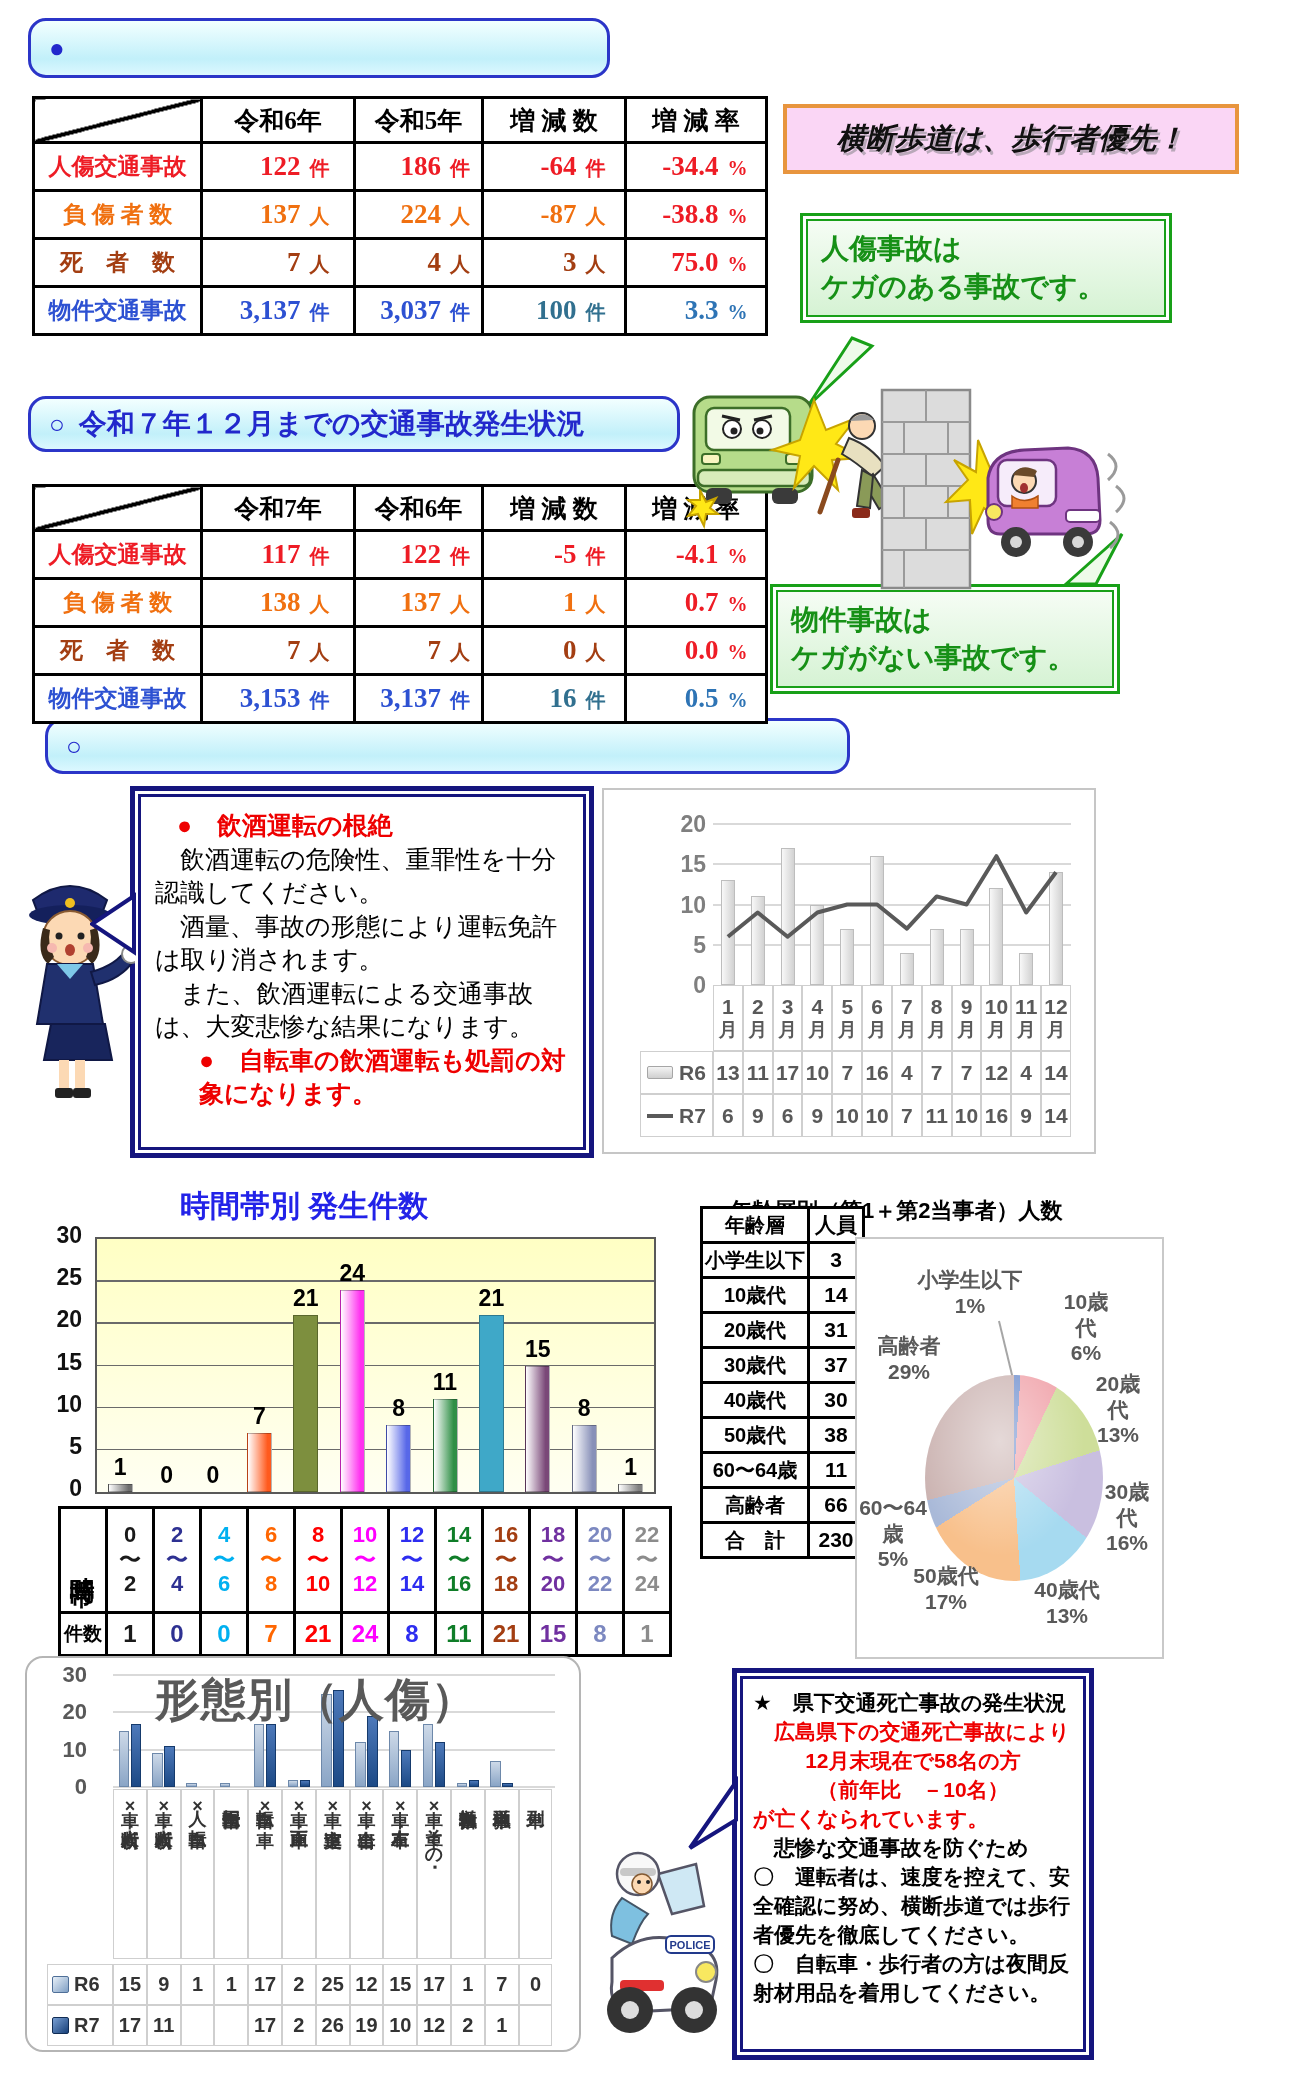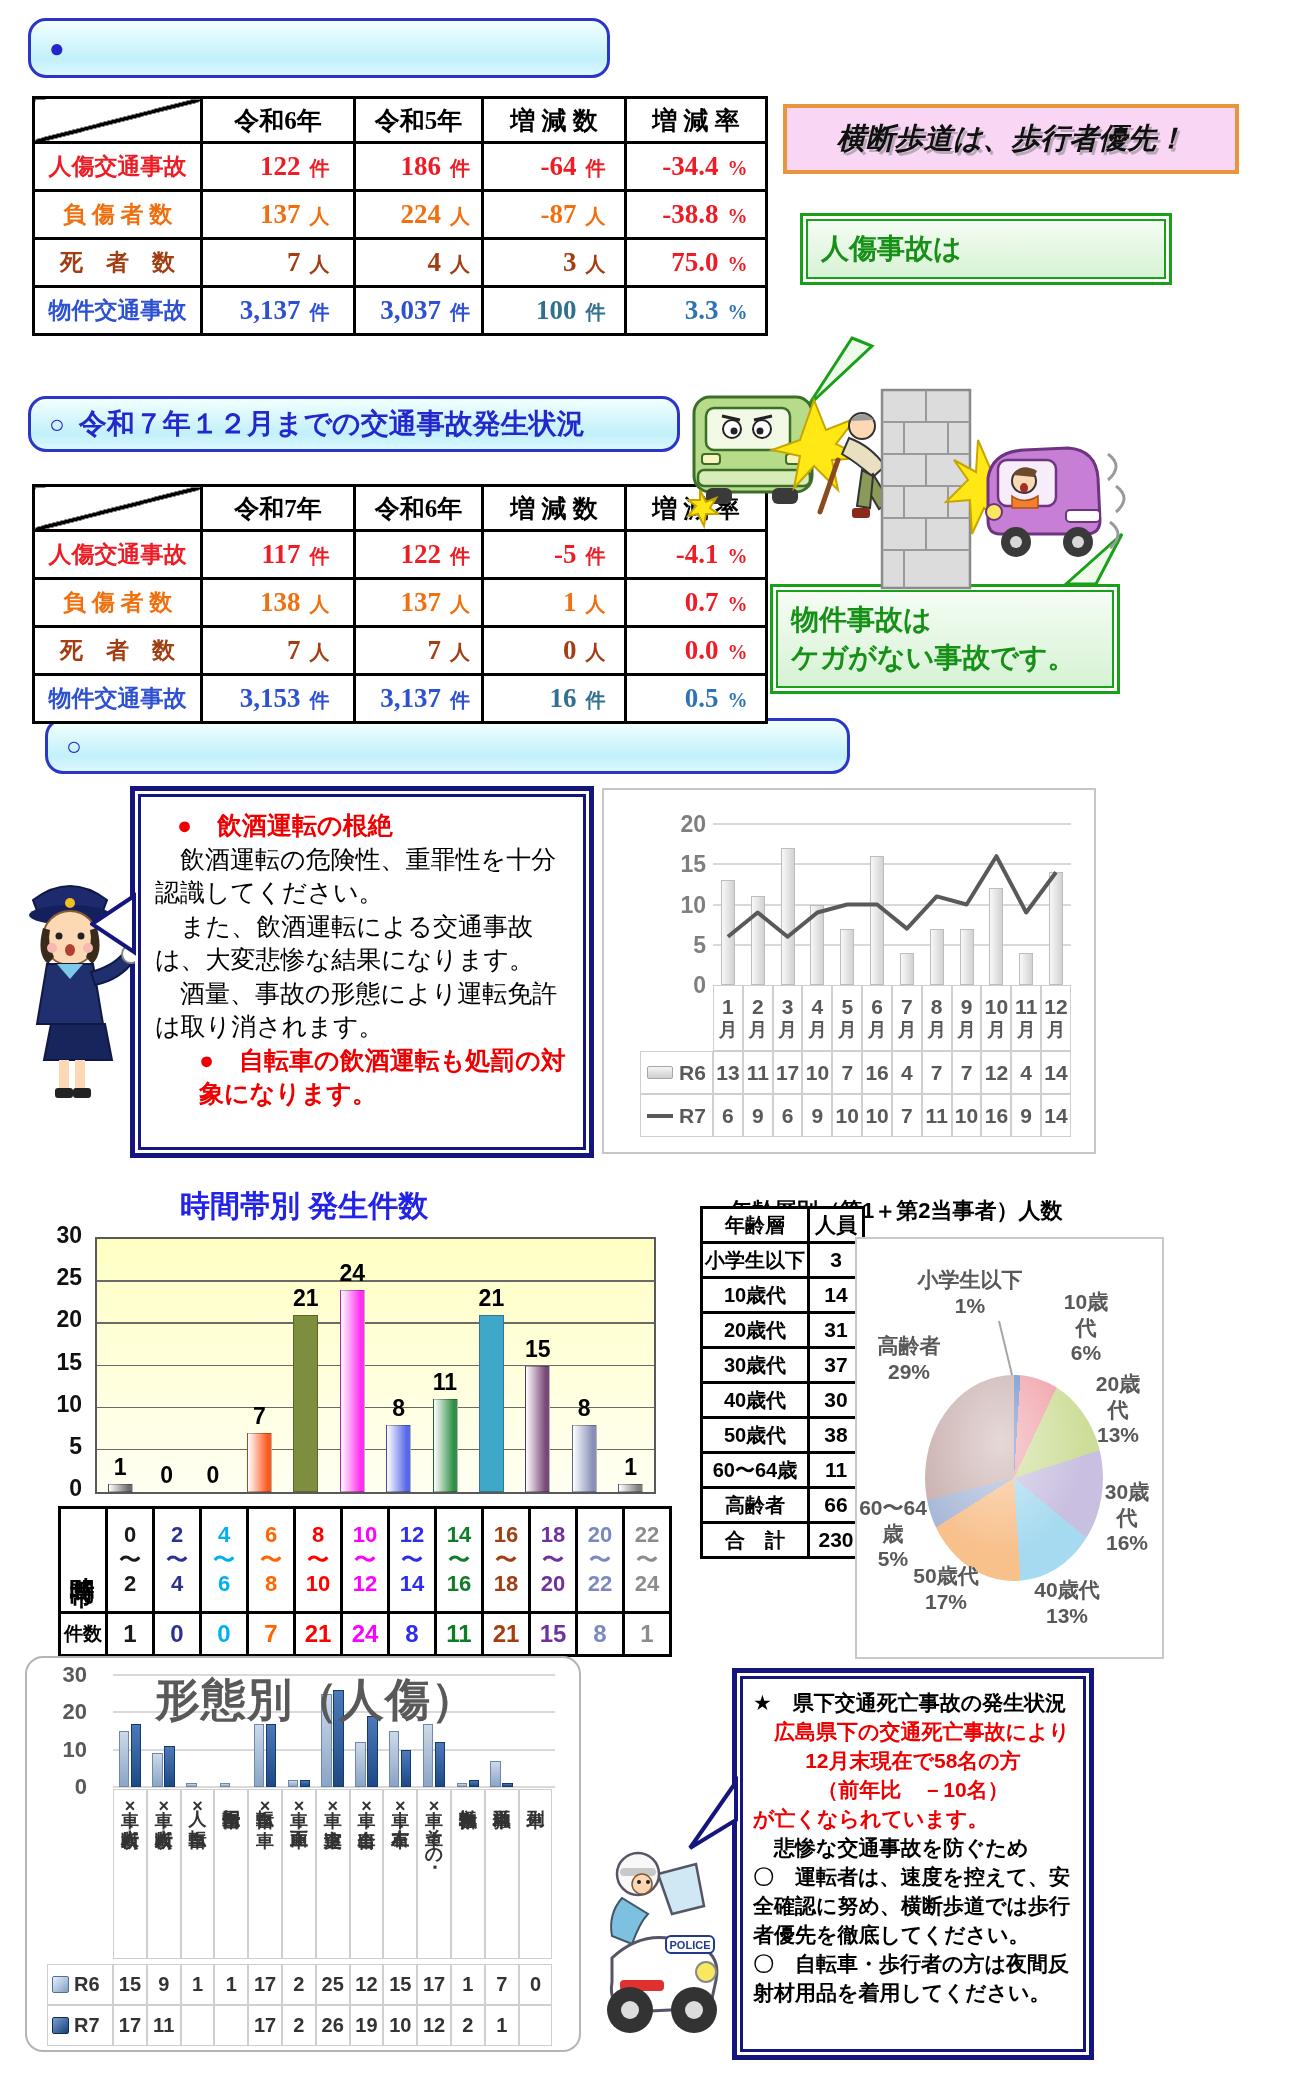--- a/index.html
+++ b/index.html
@@ -224,20 +224,21 @@
         </tbody>
       </table>
     </div>
 
   <div class="abs" id="banner">
     <span>横断歩道は、歩行者優先！</span>
   </div>
 
   <div class="gbub" id="bubble1">
     <div>人傷事故は</div>
+    <div>ケガのある事故です。</div>
   </div>
   <svg class="abs" style="left:806px;top:336px" width="70" height="72">
     <polygon points="46,2 66,10 2,70" fill="#eefbea" stroke="#18a018" stroke-width="3"></polygon>
   </svg>
   <div class="gbub" id="bubble2">
     <div>物件事故は</div>
     <div>ケガがない事故です。</div>
   </div>
   <svg class="abs" style="left:1056px;top:532px" width="72" height="54">
     <polygon points="10,52 66,2 40,52" fill="#eefbea" stroke="#18a018" stroke-width="3"></polygon>
@@ -295,22 +296,22 @@
     <g stroke="#9a9a9a" stroke-width="3" fill="none">
       <path d="M238 72 q16 12 0 26"></path>
         <path d="M246 104 q16 12 0 26"></path>
         <path d="M240 140 q16 12 0 26"></path>
     </g>
   </svg>
 
   <div class="navybox" id="drunkbox">
     <p class="hd">●　飲酒運転の根絶</p>
     <p class="bd">飲酒運転の危険性、重罪性を十分認識してください。</p>
+    <p class="bd">酒量、事故の形態により運転免許は取り消されます。</p>
     <p class="bd">また、飲酒運転による交通事故は、大変悲惨な結果になります。</p>
-    <p class="bd">酒量、事故の形態により運転免許は取り消されます。</p>
     <p class="ft">●　自転車の飲酒運転も処罰の対象になります。</p>
   </div>
   <svg class="abs" style="left:90px;top:892px;z-index:3" width="46" height="64">
     <polygon points="44,4 2,32 44,60" fill="#fff" stroke="#15157e" stroke-width="4"></polygon>
   </svg>
 
   <svg class="abs" style="left:5px;top:858px" width="130" height="245" viewBox="0 0 130 245">
     <path d="M28 42 q37 -28 74 0 l-6 16 q-31 -11 -62 0 z" fill="#1e2a6e" stroke="#101845" stroke-width="2"></path>
     <ellipse cx="65" cy="57" rx="41" ry="10" fill="#14205c"></ellipse>
     <circle cx="65" cy="45" r="5" fill="#f0c020"></circle>

